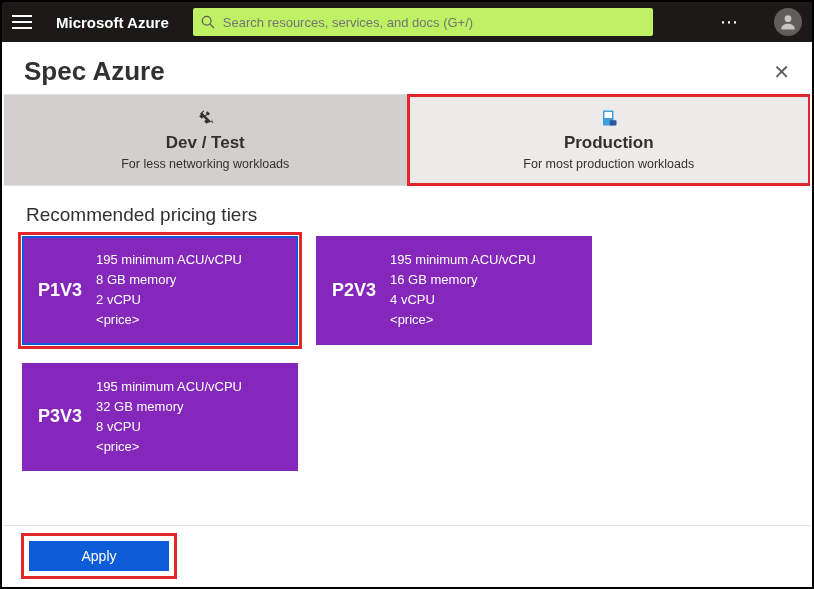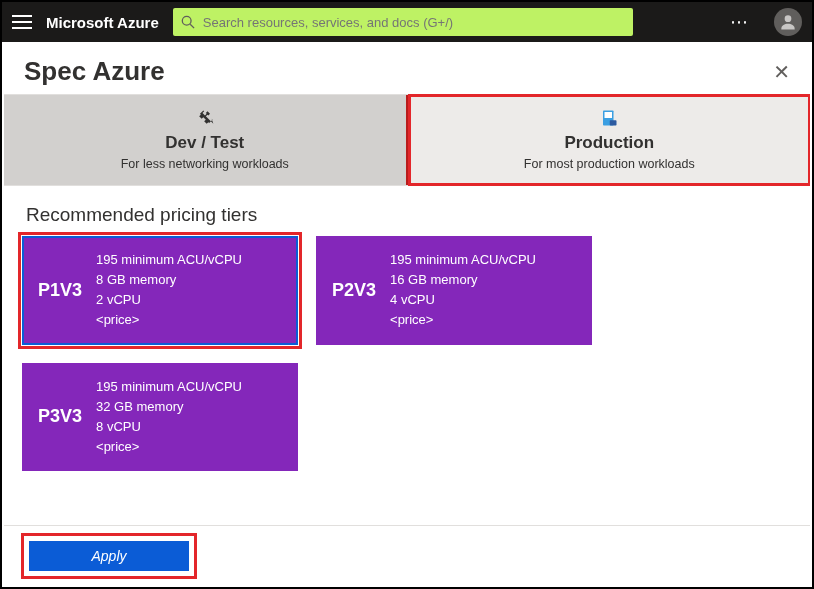--- a/index.html
+++ b/index.html
@@ -1,56 +1,56 @@
 <!DOCTYPE html>
 <html><head>
 <meta charset="utf-8">
 <style>
   * { box-sizing: border-box; margin: 0; padding: 0; font-family: "Segoe UI", Arial, sans-serif; }
   html, body { width: 814px; height: 589px; overflow: hidden; background: #fff; }
   .frame { width: 814px; height: 589px; border: 2px solid #000; position: relative; background:#fff;}
   
-  .topbar { height: 40px; background: #1b1a19; color: #fff; display: flex; align-items: center; padding: 0 10px; gap: 14px; }
+  .topbar { height: 40px; background: #1b1a19; color: #fff; display: flex; align-items: center; padding: 0 10px; gap: 24px; }
   .hamburger { width: 20px; height: 14px; cursor: pointer; display:flex; flex-direction:column; justify-content:space-between;}
   .hamburger span{display:block;height:2px;background:#fff;width:100%;}
   .brand { font-weight: 600; font-size: 15px; }
   .search { flex: 0 0 460px; height: 28px; background: #bef264; border-radius: 2px; display:flex; align-items:center; padding:0 8px; color:#605e5c; font-size:13px; gap:8px;}
   .search svg{flex:none;}
   .search input{border:none;outline:none;flex:1;font-size:13px;color:#323130;background:transparent;}
   .spacer{flex:1;}
   .dots{color:#fff;font-size:18px;letter-spacing:2px;cursor:pointer;}
   .avatar{width:28px;height:28px;border-radius:50%;background:#605e5c;display:flex;align-items:center;justify-content:center;margin-left:10px;cursor:pointer;}
   .avatar svg{fill:#c8c6c4;}
   
   .blade-head{display:flex;align-items:center;justify-content:space-between;padding:14px 22px 10px 22px;}
   .blade-title{font-size:26px;font-weight:600;color:#323130;}
   .close-x{font-size:20px;color:#605e5c;cursor:pointer;font-weight:300;}
   
   .scroll{position:absolute;top:92px;left:2px;right:2px;bottom:2px;overflow-y:scroll;}
   
   .tabs{display:flex;border-top:1px solid #e1dfdd;border-bottom:1px solid #e1dfdd;}
-  .tab{flex:1;background:#d2d0ce;display:flex;flex-direction:column;align-items:center;justify-content:center;padding:12px 6px 14px 6px;border-right:3px solid #b91c1c;cursor:pointer;text-align:center;}
+  .tab{flex:1;background:#d2d0ce;display:flex;flex-direction:column;align-items:center;justify-content:center;padding:12px 6px 14px 6px;border-right:1px solid #b91c1c;cursor:pointer;text-align:center;}
   .tab:last-child{border-right:none;}
   .tab.active{background:#edebe9;}
   .tab .ticon{height:22px;margin-bottom:4px;display:flex;align-items:center;justify-content:center;}
   .tab .tlabel{font-weight:600;font-size:17px;color:#323130;}
   .tab .tdesc{font-size:12.5px;color:#323130;margin-top:4px;}
   .tab.highlight{outline:3px solid #e3262a;outline-offset:-2px;}
   
   .sect{padding:18px 22px 10px 22px;}
   .sect h2{font-size:19px;font-weight:400;color:#323130;}
   
   .tiers{display:flex;flex-wrap:wrap;gap:18px;padding:0 18px 22px 18px;}
   .tier{width:276px;background:#8427ba;color:#fff;padding:14px 14px 14px 16px;display:flex;gap:14px;cursor:pointer;}
   .tier .sku{font-weight:700;font-size:18px;align-self:center;min-width:42px;}
   .tier .details{font-size:13px;line-height:1.55;}
   .tier.selected{outline:3px solid #e3262a;outline-offset:1px;box-shadow:inset 0 0 0 2px #0b5cd6;}
   
   .footer{position:absolute;left:2px;right:2px;bottom:2px;height:60px;border-top:1px solid #e1dfdd;background:#fff;display:flex;align-items:center;padding:0 20px;}
-  .apply-btn{background:#0b5cd6;color:#fff;border:none;width:160px;height:30px;font-size:14px;cursor:pointer;font-style:italic;}
+  .apply-btn{background:#0b5cd6;color:#fff;border:none;width:140px;height:30px;font-size:14px;cursor:pointer;}
   .apply-wrap{outline:3px solid #e3262a;padding:5px;display:inline-block;}
   
   .scroll::-webkit-scrollbar{width:16px;background:#f3f2f1;}
   .scroll::-webkit-scrollbar-thumb{background:#c8c6c4;}
 </style>
 </head>
 <body>
 
 <div class="frame">
 

